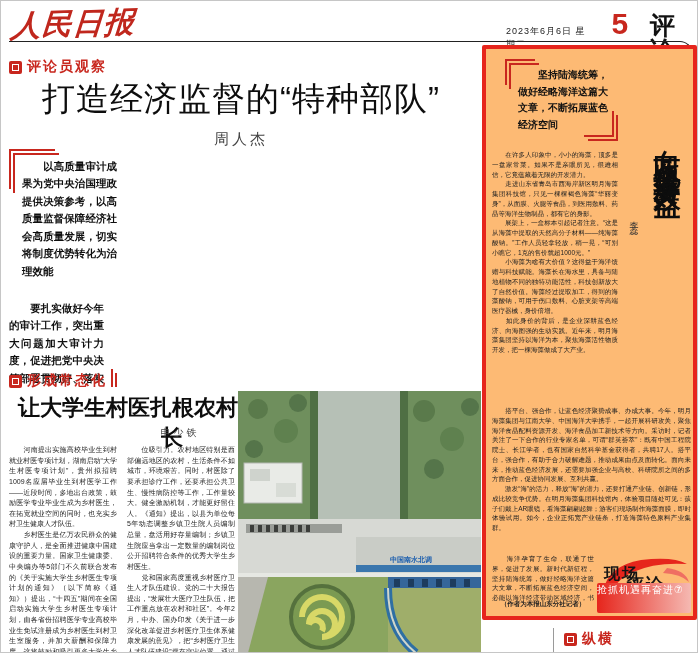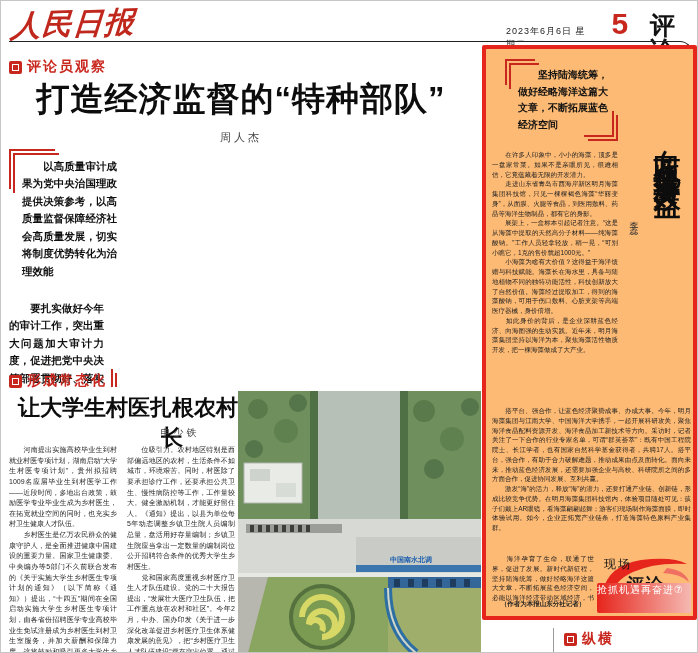--- a/index.html
+++ b/index.html
@@ -16,22 +16,22 @@
   .header-hook{position:absolute;left:664px;top:40px;width:26px;height:15px;
     border-top:1.5px solid #222;border-right:1.5px solid #222;border-top-right-radius:12px;}
 
   
   .section-head{position:absolute;display:flex;align-items:center;gap:5px;}
   .section-icon{width:13px;height:13px;background:#c8271e;border-radius:2px;display:flex;align-items:center;justify-content:center;flex:0 0 auto;}
   .section-icon::after{content:"";width:5px;height:5px;border:1.5px solid #fff;}
   .section-label{color:#c8271e;font-weight:800;font-size:14px;letter-spacing:2px;text-align:center;}
 
   
-  .headline1{position:absolute;left:8px;top:76px;width:464px;text-align:center;font-size:33px;font-weight:700;color:#0d0d0d;letter-spacing:1px;}
-  .author1{position:absolute;left:8px;top:129px;width:464px;text-align:center;font-size:11px;color:#444;letter-spacing:3px;}
+  .headline1{position:absolute;left:8px;top:76px;width:464px;text-align:center;font-size:33px;font-weight:400;color:#0d0d0d;letter-spacing:1px;}
+  .author1{position:absolute;left:8px;top:129px;width:464px;text-align:center;font-size:15px;color:#444;letter-spacing:3px;}
   .body1{position:absolute;left:8px;top:148px;width:464px;height:238px;display:flex;gap:10px;overflow:hidden;flex-direction:column;}
   .bcol{width:108px;flex:0 0 auto;overflow:hidden;}
   .bt{font-size:7px;line-height:1.52;color:#1d1d1d;text-align:justify;white-space:pre-wrap;overflow:hidden;}
 
   .pq{position:relative;font-size:10.5px;font-weight:bold;line-height:1.66;color:#0f0f0f;text-align:justify;}
   .pq1{padding:9px 0 4px 13px;}
   .pq2{padding:4px 13px 9px 0;margin-top:12px;}
   .cb{position:absolute;pointer-events:none;}
   .cb-tl{top:0;left:0;width:44px;height:38px;border-top:2px solid #c8271e;border-left:2px solid #c8271e;}
   .cb-tl::after{content:"";position:absolute;top:2px;left:2px;width:100%;height:100%;border-top:2px solid #c8271e;border-left:2px solid #c8271e;}
@@ -54,21 +54,21 @@
   .blue-col{position:absolute;left:6px;top:101px;width:126px;height:253px;font-size:6.5px;line-height:1.5;color:#222;text-align:justify;white-space:pre-wrap;overflow:hidden;}
   .blue-title{position:absolute;left:163px;top:79px;height:262px;writing-mode:vertical-rl;text-orientation:upright;
     font-size:27px;font-weight:900;letter-spacing:6px;color:#0d0d0d;}
   .blue-author{position:absolute;left:141px;top:165px;writing-mode:vertical-rl;text-orientation:upright;font-size:9px;letter-spacing:5px;color:#333;}
   .blue-full{position:absolute;left:6px;top:357px;width:199px;height:146px;font-size:6.5px;line-height:1.5;color:#222;text-align:justify;white-space:pre-wrap;overflow:hidden;}
   .closing{position:absolute;left:6px;top:505px;width:102px;font-size:6.5px;line-height:1.5;color:#222;text-align:justify;white-space:pre-wrap;overflow:hidden;height:48px;}
   .signoff{position:absolute;left:6px;top:551px;width:102px;font-size:6.5px;font-weight:bold;color:#222;text-align:center;}
 
   .xc-logo{position:absolute;left:111px;top:507px;width:94px;height:60px;}
   .xc-swoosh{position:absolute;left:0;top:0;}
-  .xc-top{position:absolute;left:7px;top:0;font-size:12px;font-weight:400;color:#151515;letter-spacing:2px;}
+  .xc-top{position:absolute;left:7px;top:8px;font-size:16px;font-weight:700;color:#151515;letter-spacing:2px;}
   .xc-bot{position:absolute;left:30px;top:17px;font-size:17px;font-weight:900;color:#151515;letter-spacing:2px;}
   .xc-banner{position:absolute;left:0;bottom:3px;width:100%;height:30px;background:linear-gradient(90deg,#e6251c,#f5b9b2);
     color:#fff;font-size:10px;line-height:13px;letter-spacing:1px;border-radius:2px;}
 
   
   .vline{position:absolute;left:552px;top:627px;width:1px;height:26px;background:#9a9a9a;}
   .zongheng{left:563px;top:629px;}
 </style>
 </head>
 <body>

